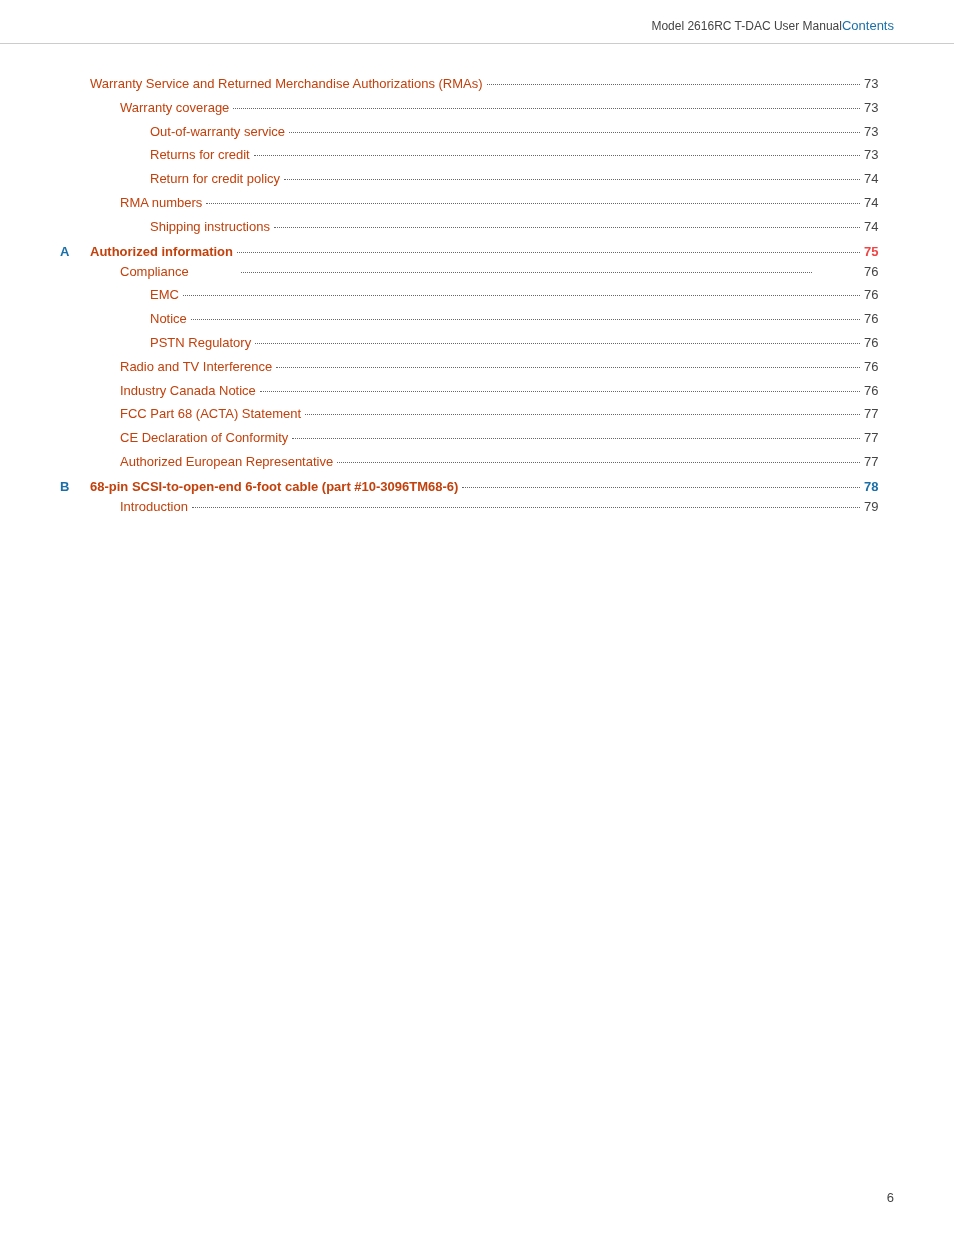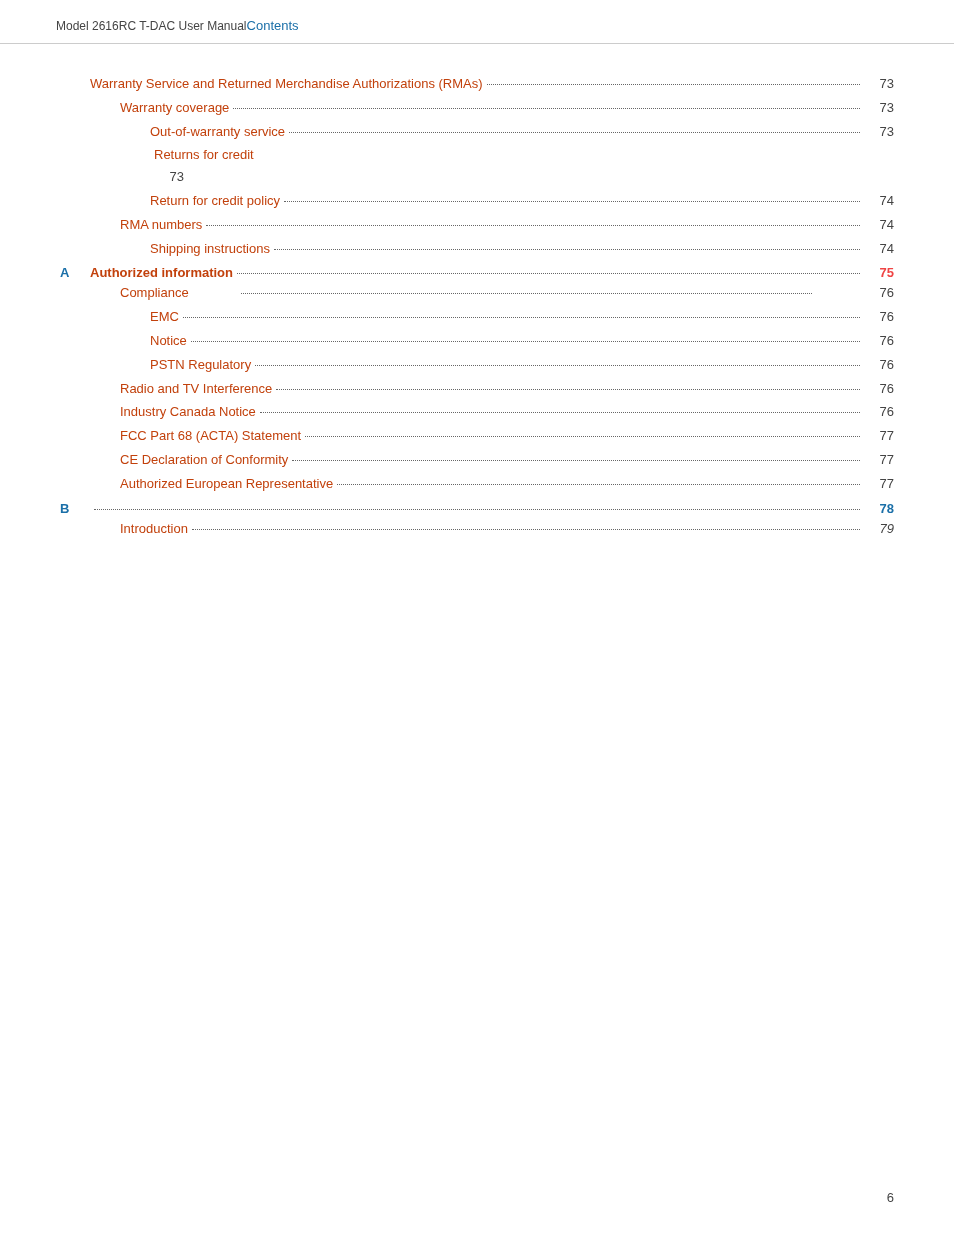--- a/index.html
+++ b/index.html
@@ -21,23 +21,23 @@
       width: 954px;
       min-height: 1235px;
       background: #fff;
       position: relative;
       padding: 0;
     }
 
     
     .header {
       display: flex;
-      justify-content: flex-start;
+      justify-content: flex-end;
       align-items: center;
-      padding: 18px 60px 10px 56px;
+      padding: 18px 60px 10px 29px;
       border-bottom: 1px solid #ccc;
       margin-bottom: 30px;
     }
 
     .header-title {
       font-size: 12px;
       color: #444;
     }
 
     .header-section {
@@ -68,21 +68,20 @@
       flex: 1;
       border-bottom: 1px dotted #666;
       margin: 0 4px;
       position: relative;
       bottom: 3px;
     }
 
     .toc-page {
       white-space: nowrap;
       flex-shrink: 0;
-      text-align: right;
       min-width: 30px;
     }
 
     
     .link-blue {
       color: #c2410c;
     }
 
     
     .footer {
@@ -133,21 +132,21 @@
         <div class="toc-entry" style="padding-left: 60px;">
           <span class="toc-label link-blue">Warranty coverage</span>
           <span class="toc-dots"></span>
           <span class="toc-page" style="color: rgb(68, 68, 68);">73</span>
         </div>
         <div class="toc-entry" style="padding-left: 90px;">
           <span class="toc-label link-blue">Out-of-warranty service</span>
           <span class="toc-dots"></span>
           <span class="toc-page" style="color: rgb(68, 68, 68);">73</span>
         </div>
-        <div class="toc-entry" style="padding-left: 90px; flex-direction: column;">
+        <div class="toc-entry" style="padding-left: 90px;">
           <span class="toc-label link-blue">Returns for credit</span>
           <span class="toc-dots"></span>
           <span class="toc-page" style="color: rgb(68, 68, 68);">73</span>
         </div>
         <div class="toc-entry" style="padding-left: 90px;">
           <span class="toc-label link-blue">Return for credit policy</span>
           <span class="toc-dots"></span>
           <span class="toc-page" style="color: rgb(68, 68, 68);">74</span>
         </div>
         <div class="toc-entry" style="padding-left: 60px;">
@@ -212,28 +211,29 @@
           <span class="toc-page" style="color: rgb(68, 68, 68);">77</span>
         </div>
         <div class="toc-entry" style="padding-left: 60px;">
           <span class="toc-label link-blue">Authorized European Representative</span>
           <span class="toc-dots"></span>
           <span class="toc-page" style="color: rgb(68, 68, 68);">77</span>
         </div>
         <div class="appendix-row" style="margin-top: 6px;">
           <span class="appendix-prefix">B</span>
           <div class="appendix-content">
+            <span class="toc-label link-blue" style="font-weight: bold;">68-pin SCSI-to-open-end 6-foot cable (part #10-3096TM68-6)</span>
             <span class="toc-dots"></span>
             <span class="toc-page" style="font-weight: bold; color: rgb(26, 111, 168);">78</span>
           </div>
         </div>
         <div class="toc-entry" style="padding-left: 60px;">
           <span class="toc-label link-blue">Introduction</span>
           <span class="toc-dots"></span>
-          <span class="toc-page" style="color: rgb(68, 68, 68); font-style: italic;">79</span>
+          <span class="toc-page" style="color: rgb(68, 68, 68);">79</span>
         </div>
       </div>
 
   </div>
 
   <div class="footer">
     <span>6</span>
   </div>
 </div>
 

